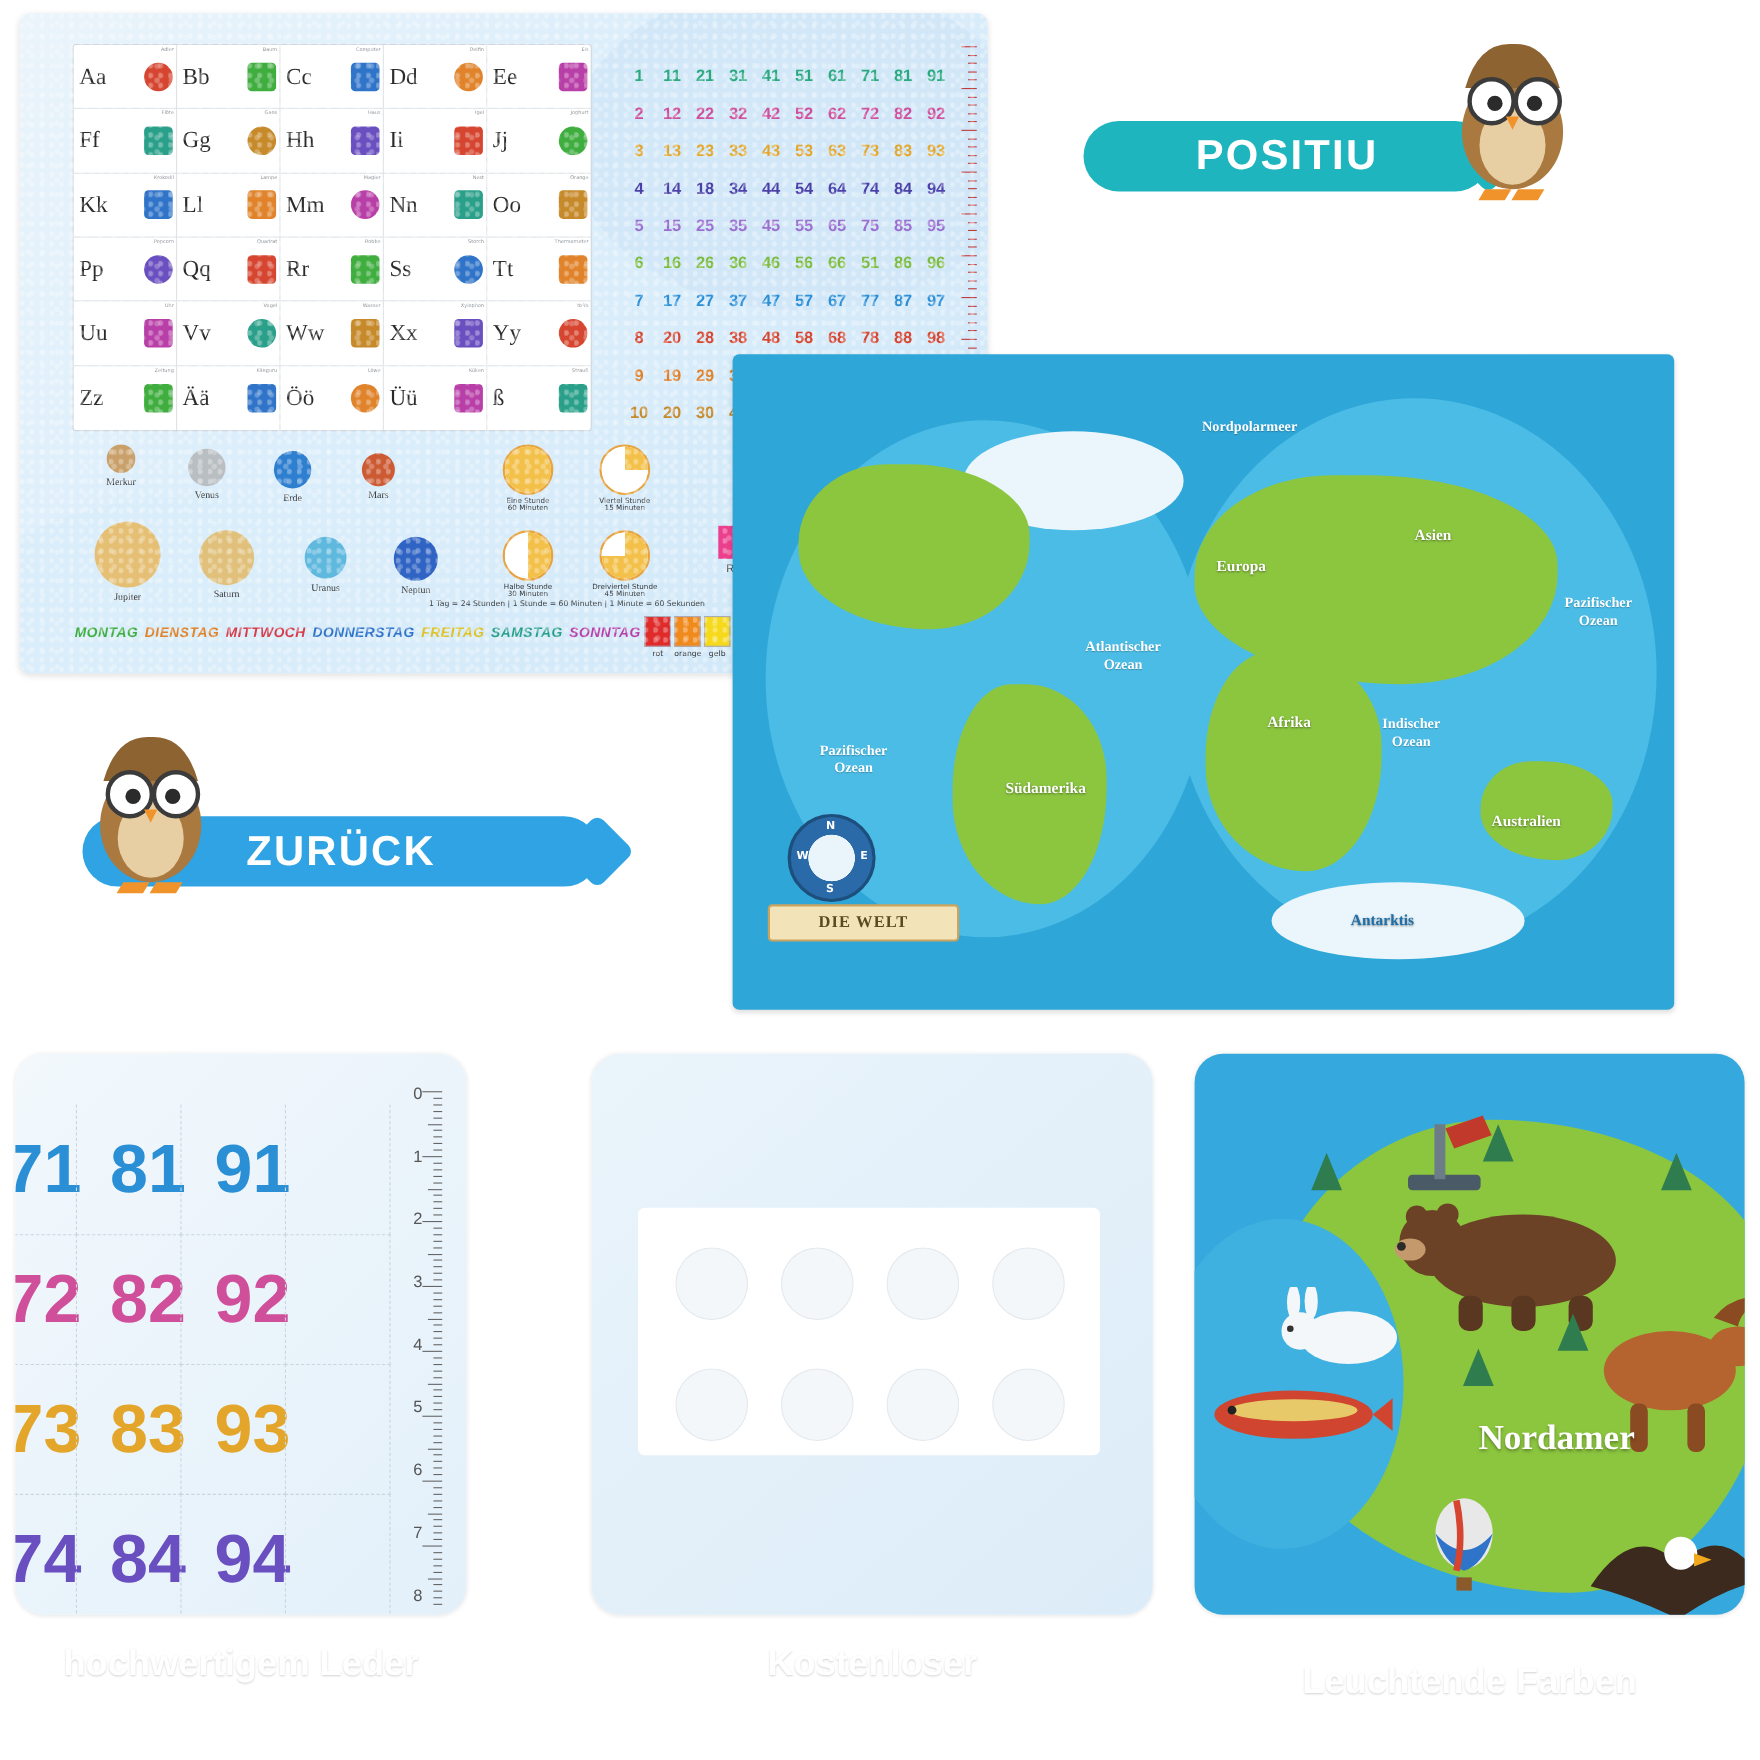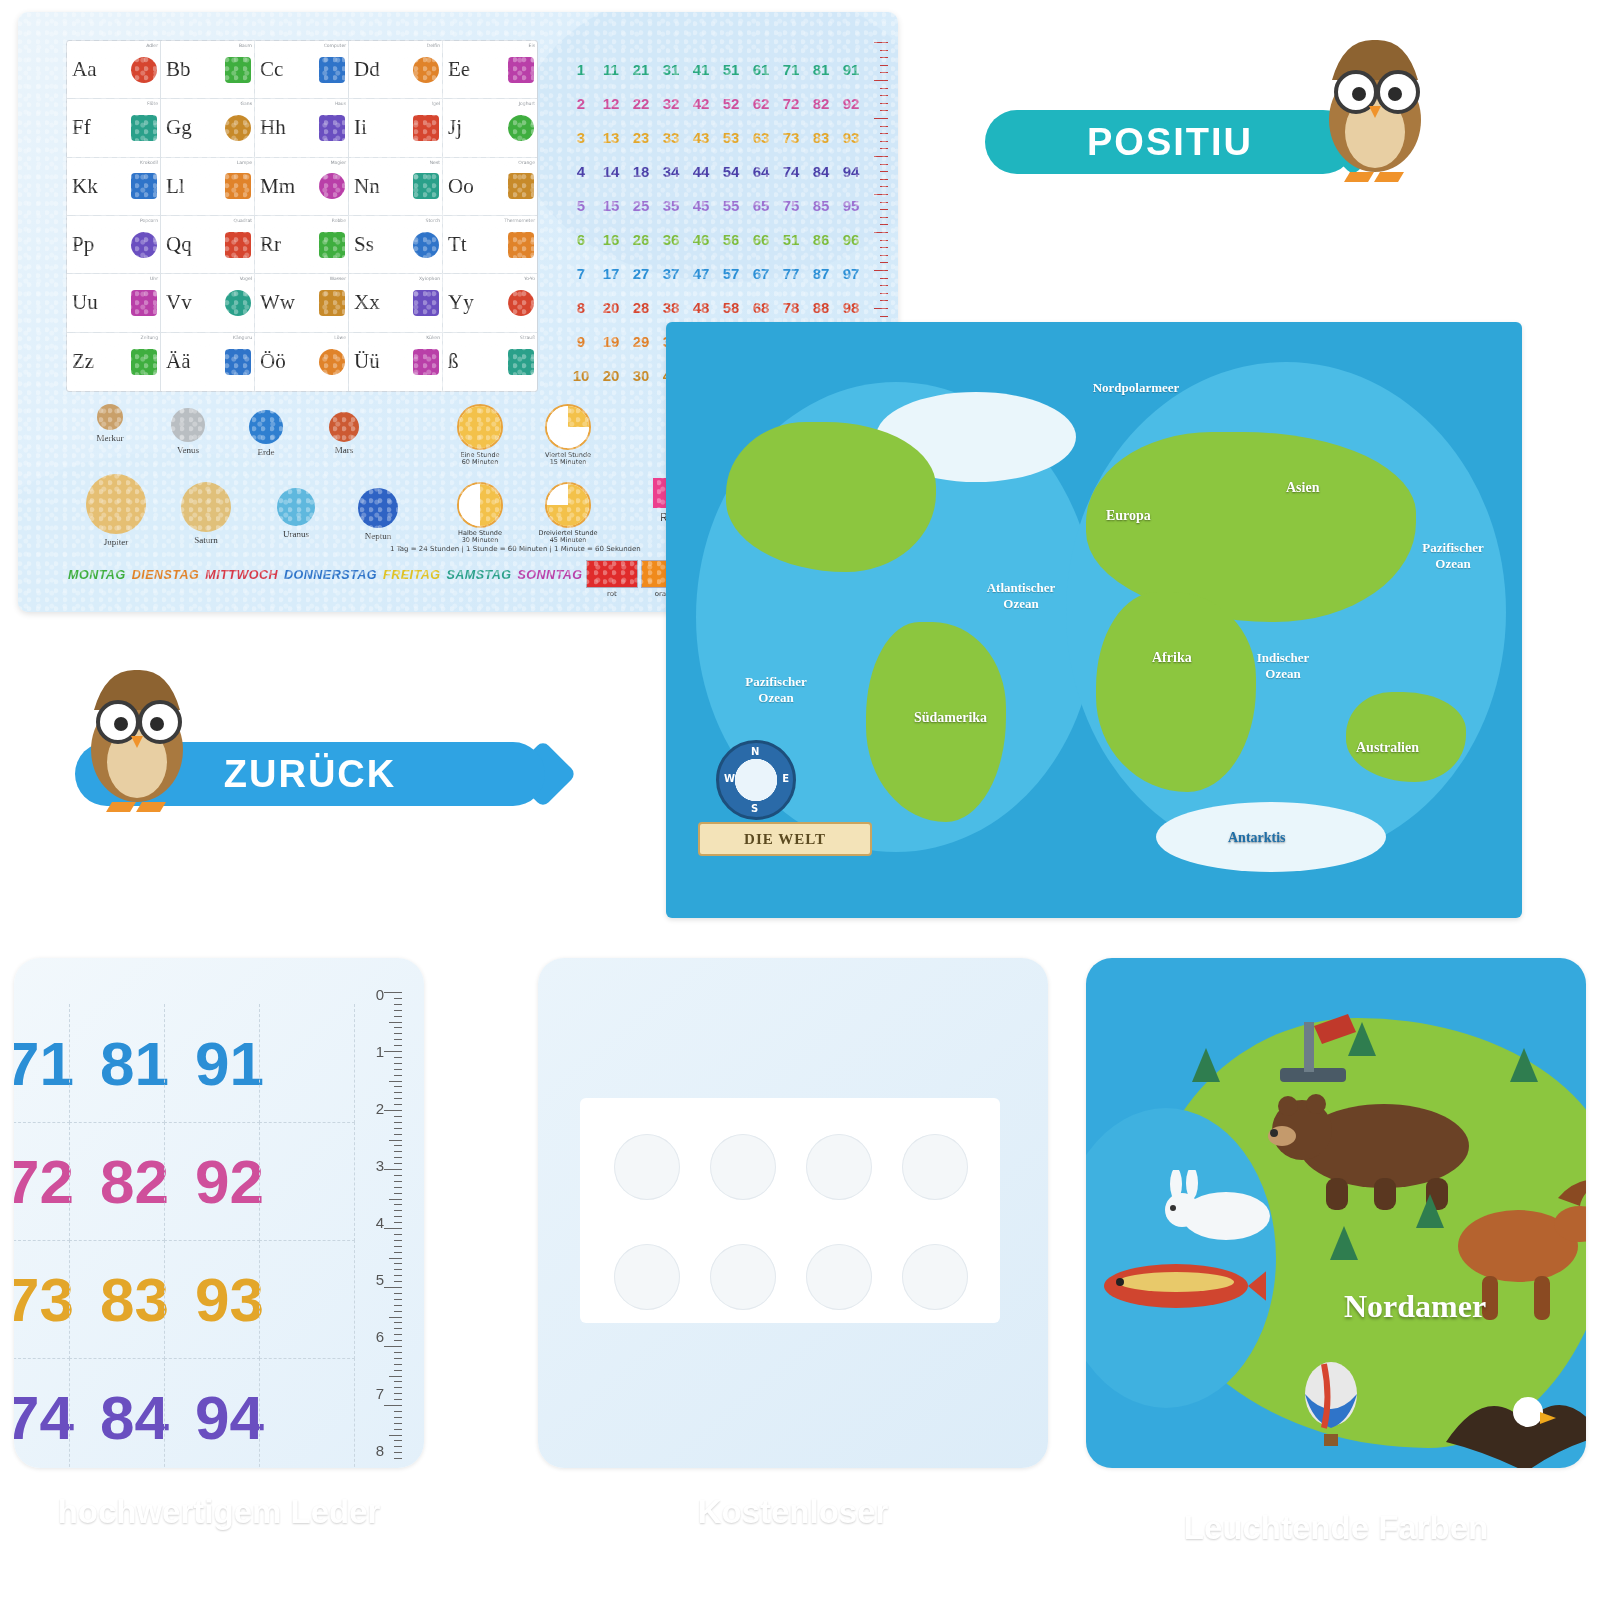--- a/index.html
+++ b/index.html
@@ -75,21 +75,21 @@
 
   .daytext{position:absolute;left:372px;top:533px;font-size:7px;color:#444;}
 
   
   #weekdays{position:absolute;left:50px;top:556px;display:flex;gap:6px;}
   #weekdays span{font-family:"Liberation Sans",sans-serif;font-weight:700;font-size:12.5px;
     font-style:italic;letter-spacing:.5px;}
 
   
   #swatches{position:absolute;left:568px;top:548px;display:flex;gap:3px;}
-  #swatches .sw{width:52px;text-align:center;}
+  #swatches .sw{width:24px;text-align:center;}
   #swatches .sw b{display:block;height:26px;border:1px solid #aab;}
   #swatches .sw i{font-style:normal;font-size:7px;color:#333;display:block;margin-top:2px;}
 
   
   .badge{position:absolute;}
   .ribbon{
     height:64px;border-radius:32px;display:flex;align-items:center;justify-content:center;
     color:#fff;font-family:"Liberation Sans",sans-serif;font-weight:700;font-size:38px;
     letter-spacing:2px;position:relative;
   }

